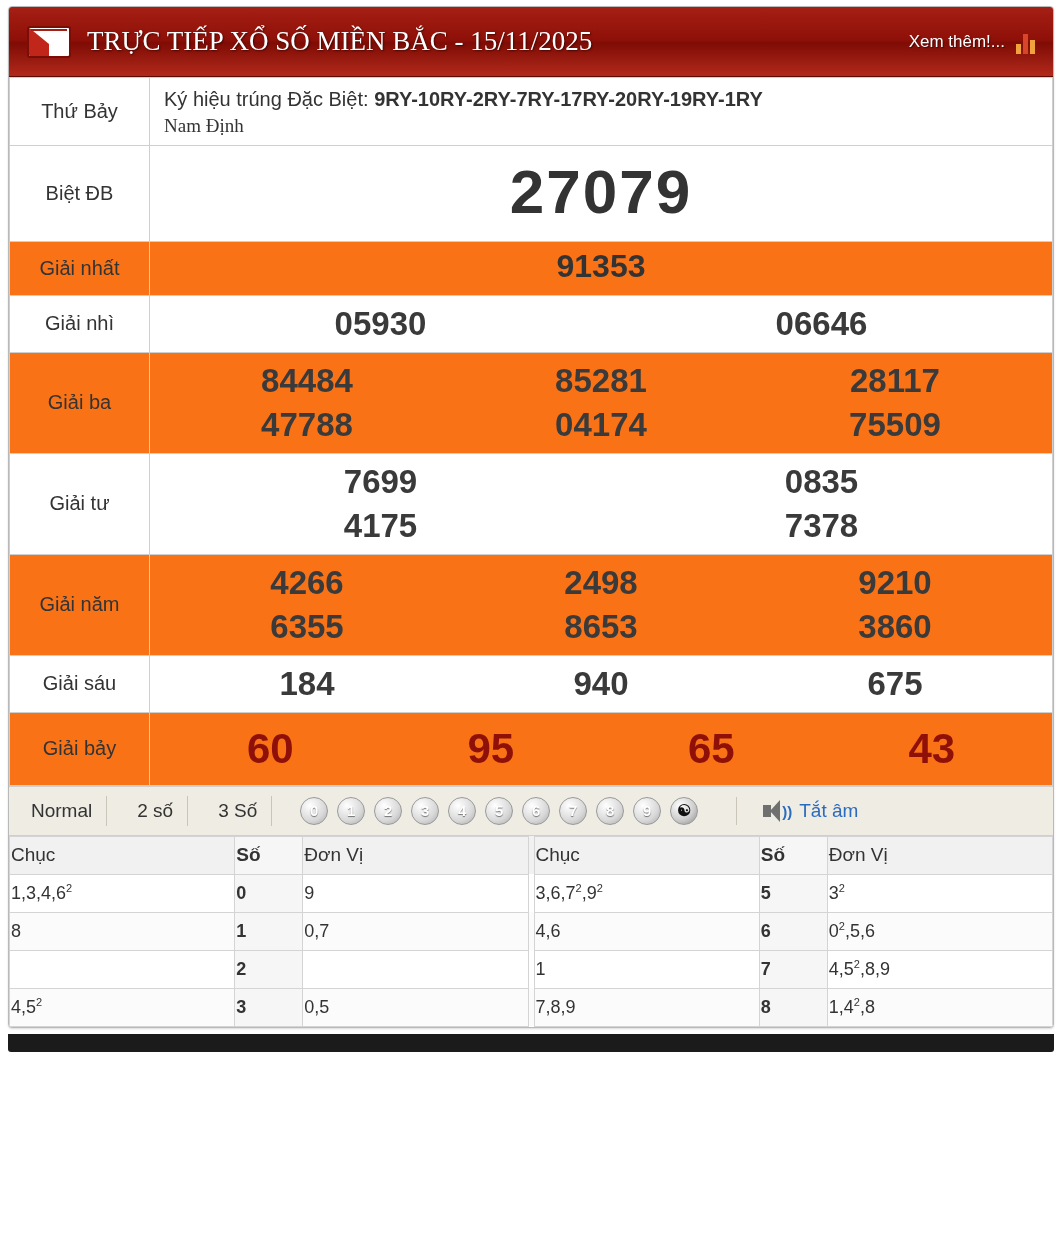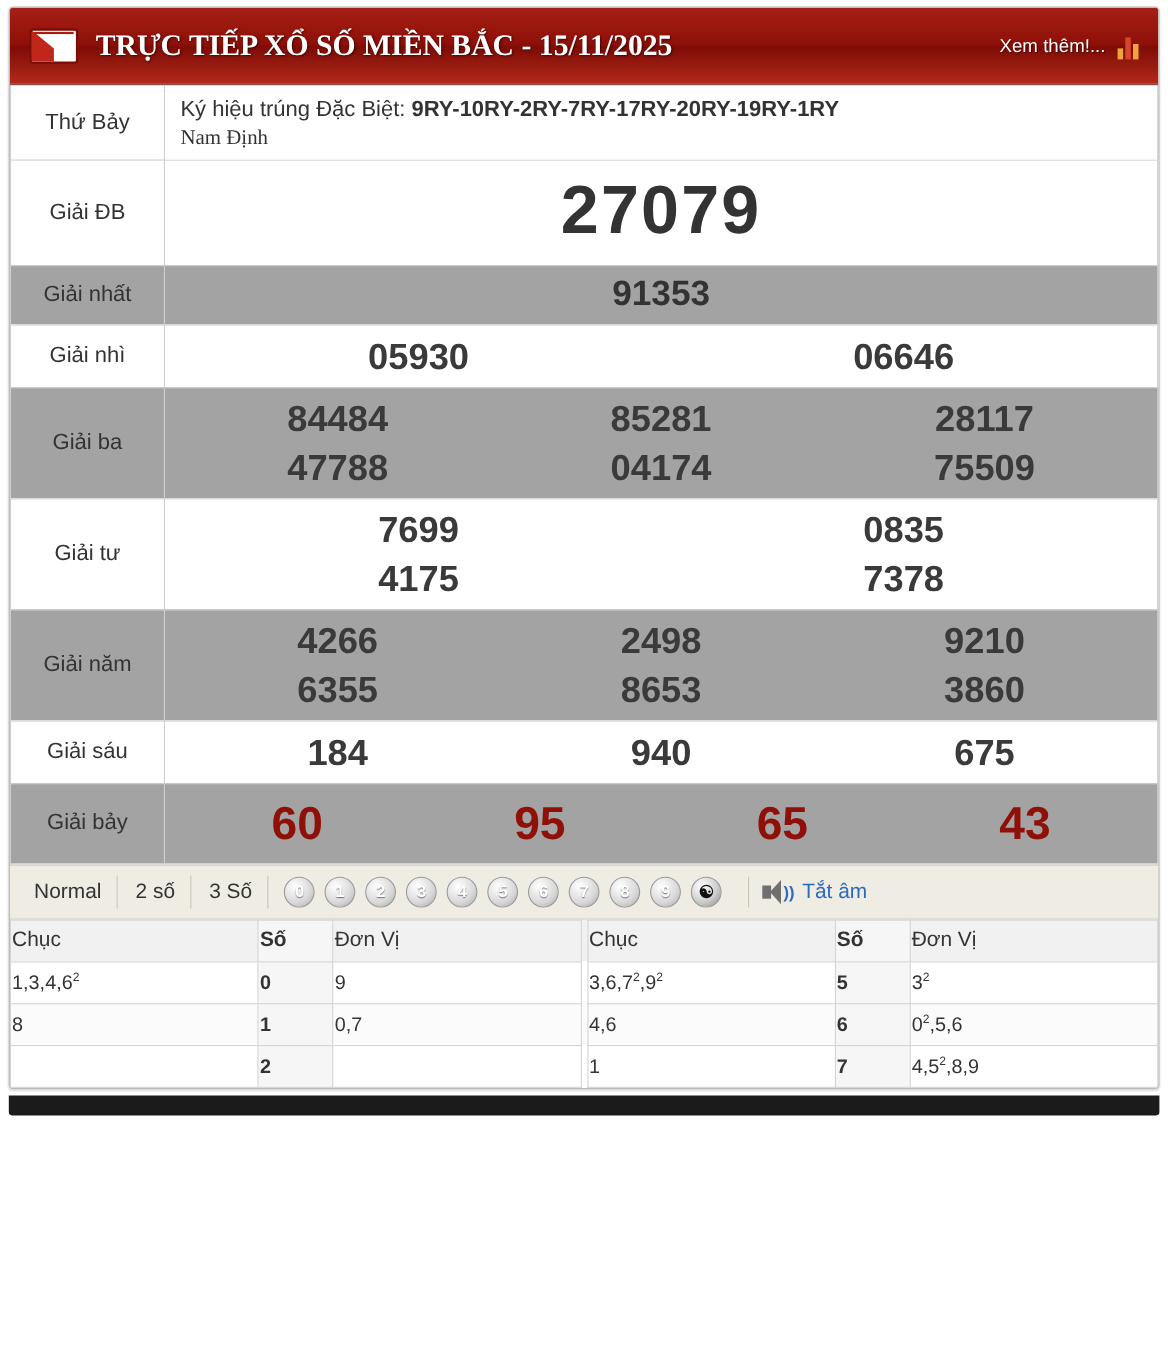--- a/index.html
+++ b/index.html
@@ -65,21 +65,21 @@
   .mail-dots {
     position: absolute;
     top: -9px; left: 10px;
     color: #f7d9d5;
     font-size: 9px;
     letter-spacing: 2px;
   }
   .title-text {
     color: #ffffff;
     font-size: 27px;
-    font-weight: bold;
+    font-weight: normal;
     font-family: "Liberation Serif", serif;
     text-shadow: 1px 1px 2px rgba(0,0,0,0.55);
     white-space: nowrap;
   }
   .title-right {
     margin-left: auto;
     display: flex;
     align-items: center;
     gap: 10px;
   }
@@ -118,21 +118,21 @@
     color: #333333;
   }
   .lbl {
     width: 140px;
     text-align: center;
     font-size: 20px;
     color: #333;
     background: #fafafa;
     margin-top: 48px;
   }
-  .row-alt td { background: #a3a3a3; }
+  .row-alt td { background: #f97316; }
   .row-white td { background: #ffffff; }
 
   .kyhieu-cell {
     padding: 8px 14px 6px 14px;
     font-size: 20px;
     line-height: 1.35;
     position: relative;
   }
   .kyhieu-cell b { font-weight: bold; }
   .province {
@@ -180,21 +180,21 @@
 
   
   .toolbar {
     display: flex;
     align-items: center;
     background: #efece4;
     border-top: 1px solid #cfcfcf;
     border-bottom: 1px solid #cfcfcf;
     height: 50px;
     padding: 0 8px;
-    gap: 2px;
+    gap: 16px;
   }
   .tb-btn {
     font-size: 19px;
     color: #333;
     padding: 4px 14px;
     border-right: 1px solid #c9c5b8;
     cursor: pointer;
     white-space: nowrap;
   }
   .tb-btn:first-child { border-left: none; }
@@ -331,21 +331,21 @@
         <tr class="row-white">
           <td class="lbl">Thứ Bảy</td>
           <td class="kyhieu-cell">
             <span>Ký hiệu trúng Đặc Biệt:</span>
             <b>9RY-10RY-2RY-7RY-17RY-20RY-19RY-1RY</b>
             <span class="province">Nam Định</span>
           </td>
         </tr>
 
         <tr class="row-white">
-          <td class="lbl">Giải ĐB</td>
+          <td class="lbl">Biệt ĐB</td>
           <td class="db-number">27079</td>
         </tr>
 
         <tr class="row-alt">
           <td class="lbl">Giải nhất</td>
           <td class="g1-number">91353</td>
         </tr>
 
         <tr class="row-white">
           <td class="lbl">Giải nhì</td>
@@ -489,18 +489,27 @@
         </tr>
         <tr>
           <td class="chuc"></td>
           <td class="so">2</td>
           <td class="donvi"></td>
           <td class="mid-divider"></td>
           <td class="chuc">1</td>
           <td class="so">7</td>
           <td class="donvi">4,5<sup>2</sup>,8,9</td>
         </tr>
+        <tr>
+          <td class="chuc">4,5<sup>2</sup></td>
+          <td class="so">3</td>
+          <td class="donvi">0,5</td>
+          <td class="mid-divider"></td>
+          <td class="chuc">7,8,9</td>
+          <td class="so">8</td>
+          <td class="donvi">1,4<sup>2</sup>,8</td>
+        </tr>
       </tbody>
     </table>
 
   </div>
   <div class="footer-bar"></div>
 </div>
 
 </body></html>

